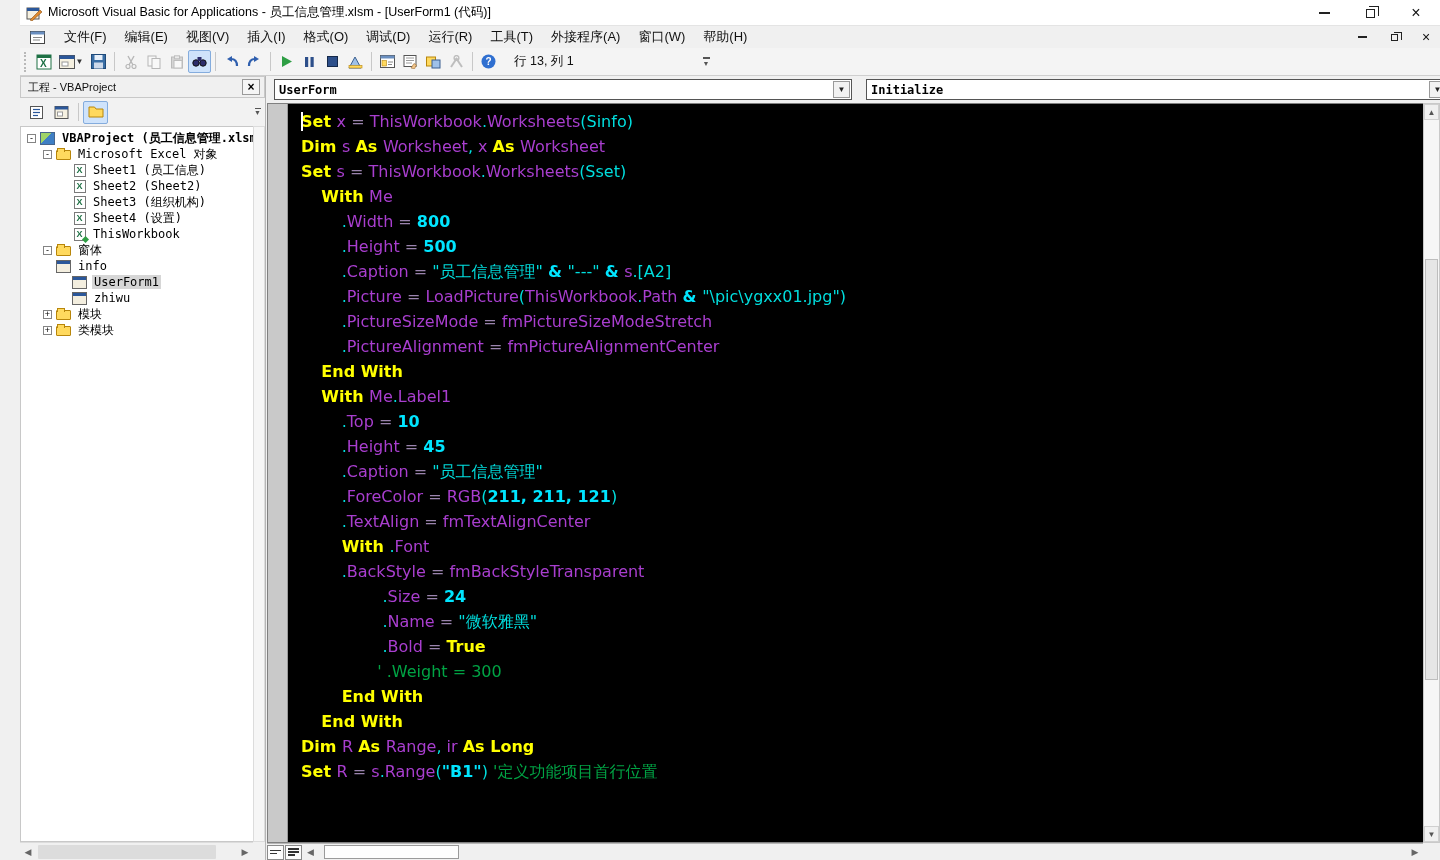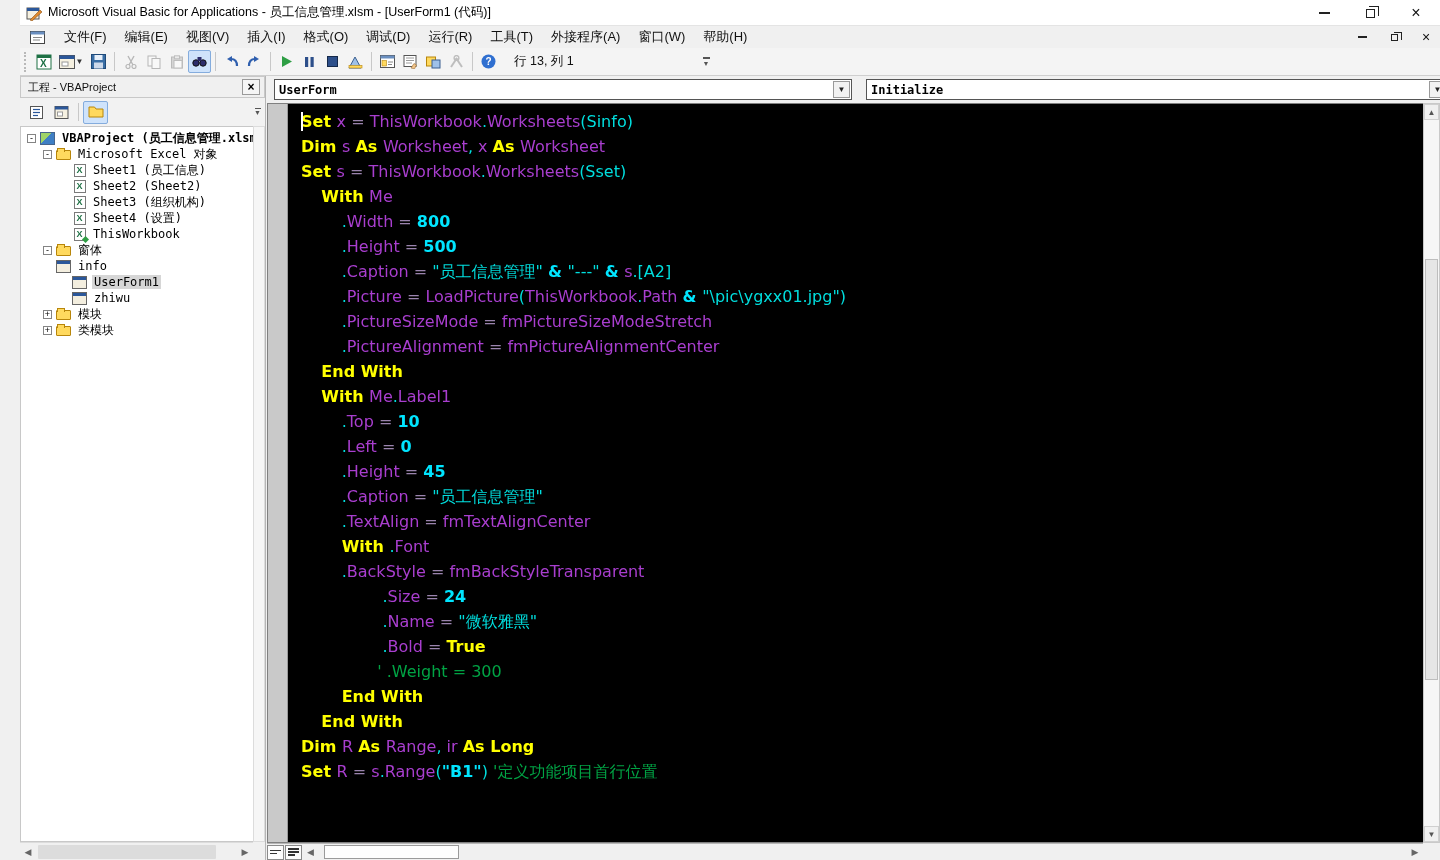--- a/index.html
+++ b/index.html
@@ -458,23 +458,23 @@
             <div class="code-line"><span class="tk-n">    </span><span class="tk-k">With </span><span class="tk-i">Me</span></div>
             <div class="code-line"><span class="tk-n">        .</span><span class="tk-i">Width </span><span class="tk-o">= </span><span class="tk-b">800</span></div>
             <div class="code-line"><span class="tk-n">        .</span><span class="tk-i">Height </span><span class="tk-o">= </span><span class="tk-b">500</span></div>
             <div class="code-line"><span class="tk-n">        .</span><span class="tk-i">Caption </span><span class="tk-o">= </span><span class="tk-n">"员工信息管理" </span><span class="tk-b">&amp; </span><span class="tk-n">"---" </span><span class="tk-b">&amp; </span><span class="tk-i">s</span><span class="tk-n">.[A2]</span></div>
             <div class="code-line"><span class="tk-n">        .</span><span class="tk-i">Picture </span><span class="tk-o">= </span><span class="tk-i">LoadPicture</span><span class="tk-n">(</span><span class="tk-i">ThisWorkbook</span><span class="tk-n">.</span><span class="tk-i">Path </span><span class="tk-b">&amp; </span><span class="tk-n">"\pic\ygxx01.jpg")</span></div>
             <div class="code-line"><span class="tk-n">        .</span><span class="tk-i">PictureSizeMode </span><span class="tk-o">= </span><span class="tk-i">fmPictureSizeModeStretch</span></div>
             <div class="code-line"><span class="tk-n">        .</span><span class="tk-i">PictureAlignment </span><span class="tk-o">= </span><span class="tk-i">fmPictureAlignmentCenter</span></div>
             <div class="code-line"><span class="tk-n">    </span><span class="tk-k">End With</span></div>
             <div class="code-line"><span class="tk-n">    </span><span class="tk-k">With </span><span class="tk-i">Me</span><span class="tk-n">.</span><span class="tk-i">Label1</span></div>
             <div class="code-line"><span class="tk-n">        .</span><span class="tk-i">Top </span><span class="tk-o">= </span><span class="tk-b">10</span></div>
-            <div class="code-line"><span class="tk-n">        .</span><span class="tk-i">Left </span><span class="tk-o">= </span><span class="tk-b">0</span></div>
             <div class="code-line"><span class="tk-n">        .</span><span class="tk-i">Height </span><span class="tk-o">= </span><span class="tk-b">45</span></div>
             <div class="code-line"><span class="tk-n">        .</span><span class="tk-i">Caption </span><span class="tk-o">= </span><span class="tk-n">"员工信息管理"</span></div>
+            <div class="code-line"><span class="tk-n">        .</span><span class="tk-i">ForeColor </span><span class="tk-o">= </span><span class="tk-i">RGB</span><span class="tk-n">(</span><span class="tk-b">211, 211, 121</span><span class="tk-n">)</span></div>
             <div class="code-line"><span class="tk-n">        .</span><span class="tk-i">TextAlign </span><span class="tk-o">= </span><span class="tk-i">fmTextAlignCenter</span></div>
             <div class="code-line"><span class="tk-n">        </span><span class="tk-k">With </span><span class="tk-n">.</span><span class="tk-i">Font</span></div>
             <div class="code-line"><span class="tk-n">        .</span><span class="tk-i">BackStyle </span><span class="tk-o">= </span><span class="tk-i">fmBackStyleTransparent</span></div>
             <div class="code-line"><span class="tk-n">                .</span><span class="tk-i">Size </span><span class="tk-o">= </span><span class="tk-b">24</span></div>
             <div class="code-line"><span class="tk-n">                .</span><span class="tk-i">Name </span><span class="tk-o">= </span><span class="tk-n">"微软雅黑"</span></div>
             <div class="code-line"><span class="tk-n">                .</span><span class="tk-i">Bold </span><span class="tk-o">= </span><span class="tk-k">True</span></div>
             <div class="code-line"><span class="tk-n">               </span><span class="tk-c">' .Weight = 300</span></div>
             <div class="code-line"><span class="tk-n">        </span><span class="tk-k">End With</span></div>
             <div class="code-line"><span class="tk-n">    </span><span class="tk-k">End With</span></div>
             <div class="code-line"><span class="tk-k">Dim </span><span class="tk-i">R </span><span class="tk-k">As </span><span class="tk-i">Range</span><span class="tk-n">, </span><span class="tk-i">ir </span><span class="tk-k">As </span><span class="tk-k">Long</span></div>

